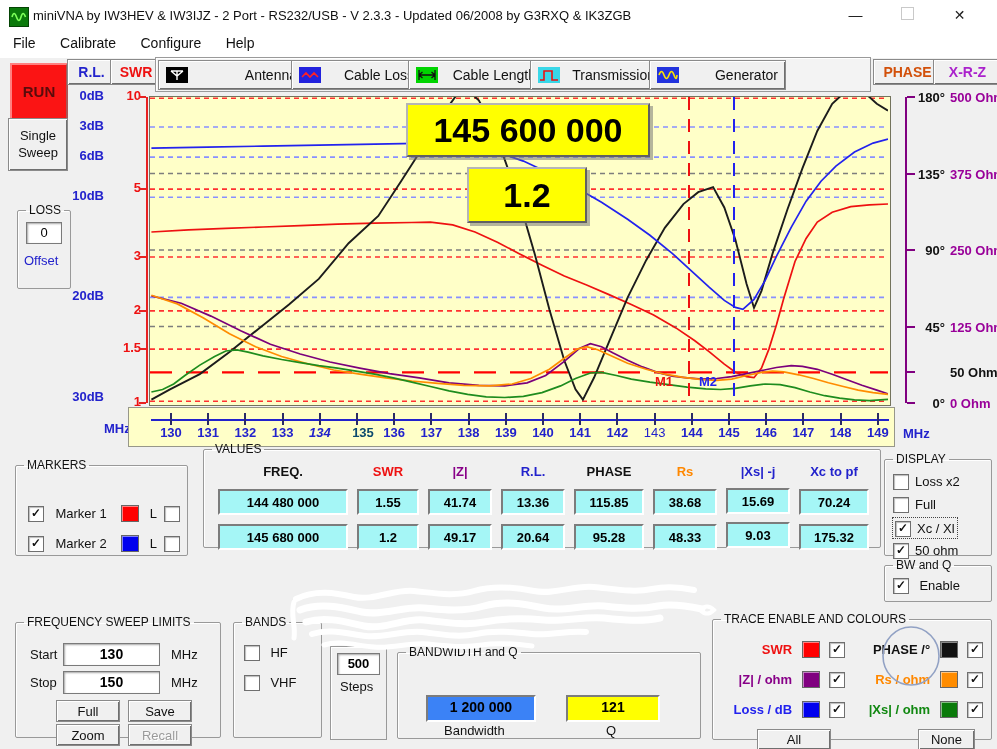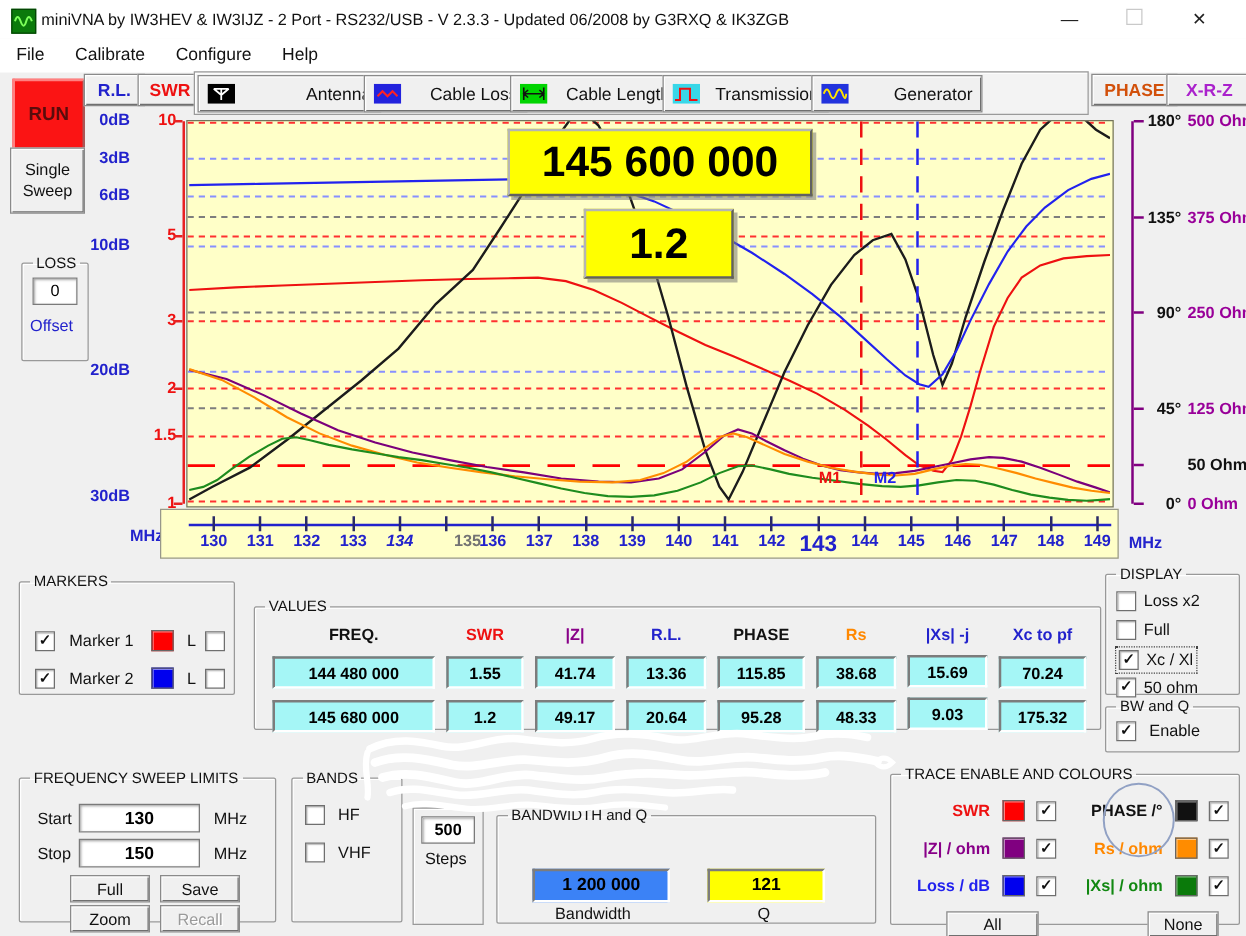--- a/index.html
+++ b/index.html
@@ -191,37 +191,37 @@
         <div style="position:absolute;left:27px;top:17px;width:30px;text-align:center;color:#2222cc;font-weight:bold;font-size: 13px;">130</div>
         <div style="position:absolute;left:78.2px;top:5px;width:2px;height:12px;background:#2a2a66;"></div>
         <div style="position:absolute;left:64.2px;top:17px;width:30px;text-align:center;color:#2222cc;font-weight:bold;font-size: 13px;">131</div>
         <div style="position:absolute;left:115.4px;top:5px;width:2px;height:12px;background:#2a2a66;"></div>
         <div style="position:absolute;left:101.4px;top:17px;width:30px;text-align:center;color:#2222cc;font-weight:bold;font-size: 13px;">132</div>
         <div style="position:absolute;left:152.60000000000002px;top:5px;width:2px;height:12px;background:#2a2a66;"></div>
         <div style="position:absolute;left:138.60000000000002px;top:17px;width:30px;text-align:center;color:#2222cc;font-weight:bold;font-size: 13px;">133</div>
         <div style="position:absolute;left:189.8px;top:5px;width:2px;height:12px;background:#2a2a66;"></div>
         <div style="position:absolute;left:175.8px;top:17px;width:30px;text-align:center;color:#2222cc;font-weight:bold;font-size: 13px; font-style: italic;">134</div>
         <div style="position:absolute;left:227px;top:5px;width:2px;height:12px;background:#2a2a66;"></div>
-        <div style="position:absolute;left:230px;top:17px;width:30px;text-align:center;color:#737373;font-weight:bold;font-size: 13px;">135</div>
+        <div style="position:absolute;left:219px;top:17px;width:30px;text-align:center;color:#0c4a6e;font-weight:bold;font-size: 13px;">135</div>
         <div style="position:absolute;left:264.20000000000005px;top:5px;width:2px;height:12px;background:#2a2a66;"></div>
         <div style="position:absolute;left:250.20000000000005px;top:17px;width:30px;text-align:center;color:#2222cc;font-weight:bold;font-size: 13px;">136</div>
         <div style="position:absolute;left:301.40000000000003px;top:5px;width:2px;height:12px;background:#2a2a66;"></div>
         <div style="position:absolute;left:287.40000000000003px;top:17px;width:30px;text-align:center;color:#2222cc;font-weight:bold;font-size: 13px;">137</div>
         <div style="position:absolute;left:338.6px;top:5px;width:2px;height:12px;background:#2a2a66;"></div>
         <div style="position:absolute;left:324.6px;top:17px;width:30px;text-align:center;color:#2222cc;font-weight:bold;font-size: 13px;">138</div>
         <div style="position:absolute;left:375.8px;top:5px;width:2px;height:12px;background:#2a2a66;"></div>
         <div style="position:absolute;left:361.8px;top:17px;width:30px;text-align:center;color:#2222cc;font-weight:bold;font-size: 13px;">139</div>
         <div style="position:absolute;left:413px;top:5px;width:2px;height:12px;background:#2a2a66;"></div>
         <div style="position:absolute;left:399px;top:17px;width:30px;text-align:center;color:#2222cc;font-weight:bold;font-size: 13px;">140</div>
         <div style="position:absolute;left:450.20000000000005px;top:5px;width:2px;height:12px;background:#2a2a66;"></div>
         <div style="position:absolute;left:436.20000000000005px;top:17px;width:30px;text-align:center;color:#2222cc;font-weight:bold;font-size: 13px;">141</div>
         <div style="position:absolute;left:487.40000000000003px;top:5px;width:2px;height:12px;background:#2a2a66;"></div>
         <div style="position:absolute;left:473.40000000000003px;top:17px;width:30px;text-align:center;color:#2222cc;font-weight:bold;font-size: 13px;">142</div>
         <div style="position:absolute;left:524.6px;top:5px;width:2px;height:12px;background:#2a2a66;"></div>
-        <div style="position:absolute;left:510.6px;top:17px;width:30px;text-align:left;color:#2222cc;font-weight:bold;font-size: 18px;">143</div>
+        <div style="position:absolute;left:510.6px;top:17px;width:30px;text-align:center;color:#2222cc;font-weight:normal;font-size: 13px;">143</div>
         <div style="position:absolute;left:561.8000000000001px;top:5px;width:2px;height:12px;background:#2a2a66;"></div>
         <div style="position:absolute;left:547.8000000000001px;top:17px;width:30px;text-align:center;color:#2222cc;font-weight:bold;font-size: 13px;">144</div>
         <div style="position:absolute;left:599px;top:5px;width:2px;height:12px;background:#2a2a66;"></div>
         <div style="position:absolute;left:585px;top:17px;width:30px;text-align:center;color:#2222cc;font-weight:bold;font-size: 13px;">145</div>
         <div style="position:absolute;left:636.2px;top:5px;width:2px;height:12px;background:#2a2a66;"></div>
         <div style="position:absolute;left:622.2px;top:17px;width:30px;text-align:center;color:#2222cc;font-weight:bold;font-size: 13px;">146</div>
         <div style="position:absolute;left:673.4000000000001px;top:5px;width:2px;height:12px;background:#2a2a66;"></div>
         <div style="position:absolute;left:659.4000000000001px;top:17px;width:30px;text-align:center;color:#2222cc;font-weight:bold;font-size: 13px;">147</div>
         <div style="position:absolute;left:710.6px;top:5px;width:2px;height:12px;background:#2a2a66;"></div>
         <div style="position:absolute;left:696.6px;top:17px;width:30px;text-align:center;color:#2222cc;font-weight:bold;font-size: 13px;">148</div>
@@ -260,21 +260,21 @@
     </div>
     <div style="position:absolute;left:12px;top:62px;">
       <span class="cb on"></span>
       <label class="txt" style="margin-left:7px;">Marker 2</label>
       <span class="swatch" style="margin-left: 10px; background: rgb(0, 0, 238);"></span>
       <label class="txt" style="margin-left:6px;">L</label>
       <span class="cb" style="margin-left:3px;"></span>
     </div>
   </fieldset>
 
-  <fieldset style="left:203px;top:478px;width:676px;height:104px;">
+  <fieldset style="left:203px;top:442px;width:676px;height:104px;">
     <legend>VALUES</legend>
     <div id="values-grid" style="position:absolute;left:14px;top:8px;display:flex;gap:9px;">
         <div style="display:flex;flex-direction:column;gap:9px;width:130px;">
           <div class="vhead" style="color: rgb(17, 17, 17);">FREQ.</div>
           <div class="vcell">144 480 000</div>
           <div class="vcell">145 680 000</div>
         </div>
         <div style="display:flex;flex-direction:column;gap:9px;width:62px;">
           <div class="vhead" style="color: rgb(238, 17, 17);">SWR</div>
           <div class="vcell">1.55</div>

